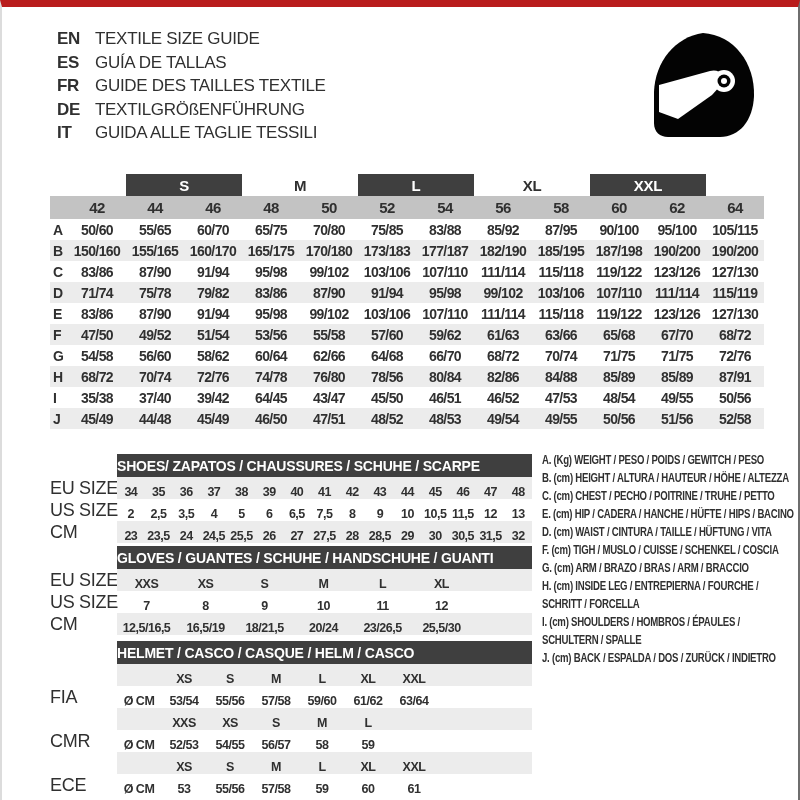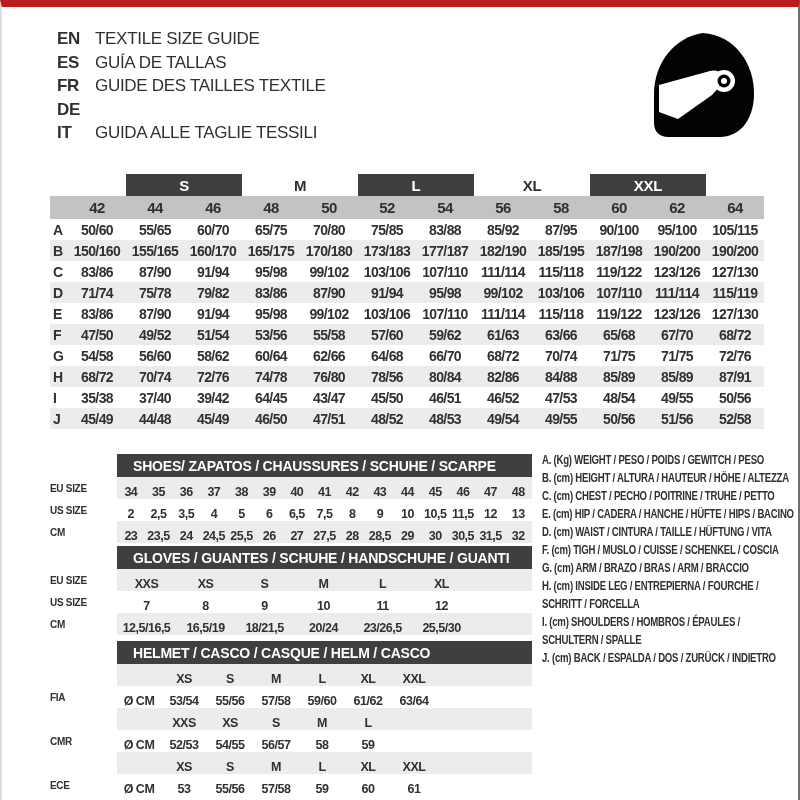--- a/index.html
+++ b/index.html
@@ -38,24 +38,24 @@
   .num-cell{width:58px;display:flex;align-items:center;justify-content:center;
             font-weight:bold;font-size:14px;letter-spacing:-0.6px;white-space:nowrap}
   #size-header .num-cell{font-size:15px}
 
   
   .subtable{position:absolute;left:48px;width:482px}
   #shoes{top:447px}
   #gloves{top:539px}
   #helmet-table{top:634px}
   .bar{margin-left:67px;width:415px;height:23px;background:var(--dark_bar);color:#fff;
-       display:flex;align-items:center;padding-left:16px;font-weight:bold;font-size:14px;
+       display:flex;align-items:center;padding-left:0;font-weight:bold;font-size:14px;
        letter-spacing:-0.2px;white-space:nowrap}
   .srow{display:flex;height:22px}
-  .slabel{width:67px;display:flex;align-items:center;font-weight:bold;font-size:10px;
+  .slabel{width:67px;display:flex;align-items:center;font-weight:normal;font-size:18px;
           letter-spacing:-0.3px;white-space:nowrap}
   .scontent{width:415px;display:flex;align-items:flex-end}
   .scontent.shade{background:var(--stripe)}
   .scell{display:flex;align-items:center;justify-content:center;font-weight:bold;
          font-size:12.5px;letter-spacing:-0.5px;white-space:nowrap}
   .cF{flex:1 1 0}
   .c59{width:59px}
   .c44{width:44px}
   .c46{width:46px}
   .fill{flex:1 1 auto}
@@ -78,20 +78,21 @@
       <div class="lang-row">
         <div class="lang-code">ES</div>
         <div class="lang-title">GUÍA DE TALLAS</div>
       </div>
       <div class="lang-row">
         <div class="lang-code">FR</div>
         <div class="lang-title">GUIDE DES TAILLES TEXTILE</div>
       </div>
       <div class="lang-row">
         <div class="lang-code">DE</div>
+        <div class="lang-title">TEXTILGRÖßENFÜHRUNG</div>
       </div>
       <div class="lang-row">
         <div class="lang-code">IT</div>
         <div class="lang-title">GUIDA ALLE TAGLIE TESSILI</div>
       </div>
     </div>
 
   <div id="logo">
     <svg width="114" height="118" viewBox="0 0 114 118" xmlns="http://www.w3.org/2000/svg">
       <path d="M57 6 C29 10 9 35 8 65 L8 96 C8 105 14 110 22 110 L74 110 C93 110 107 94 108 69 C109 36 88 8 57 6 Z" fill="#030303"></path>

